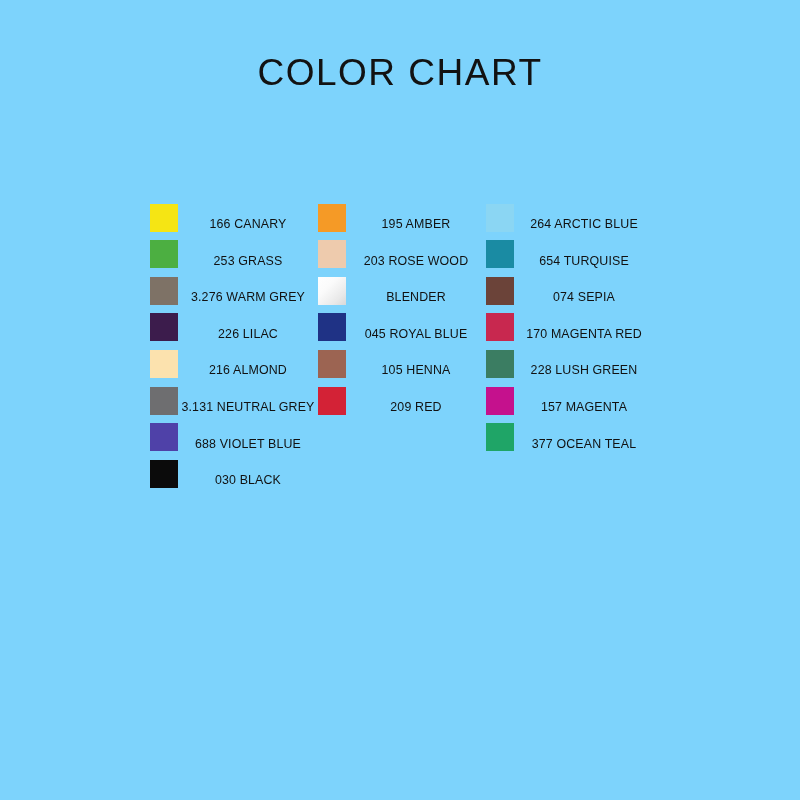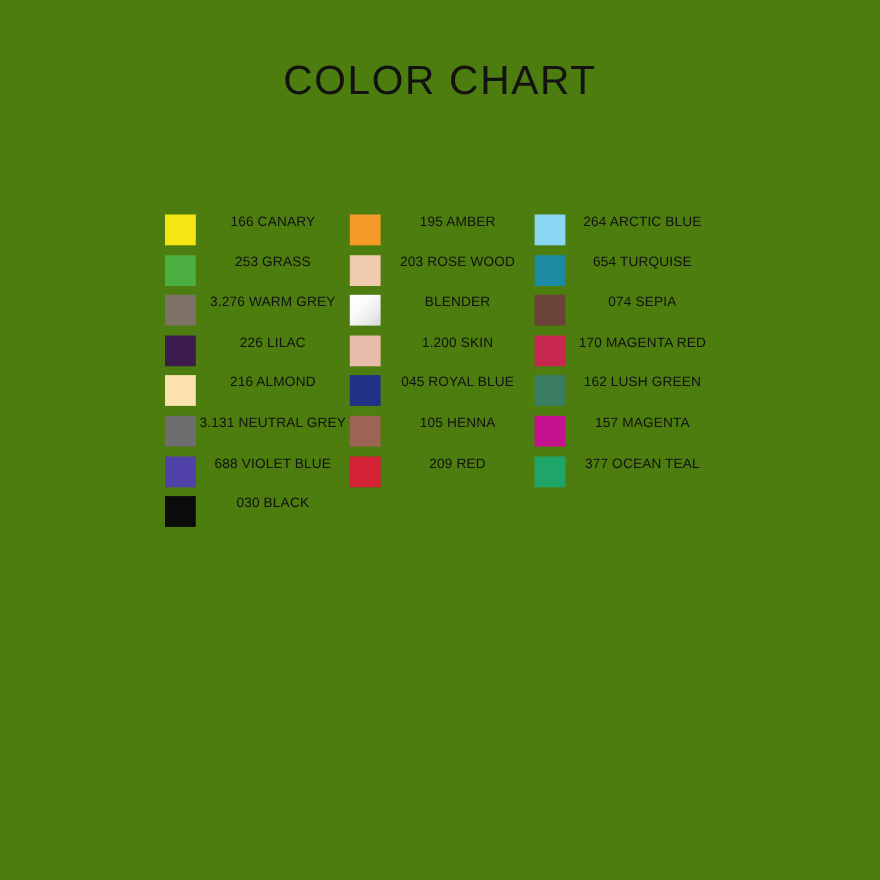--- a/index.html
+++ b/index.html
@@ -12,21 +12,21 @@
     height: 800px;
     font-family: "Liberation Sans", sans-serif;
     color: #1a1a1a;
     overflow: hidden;
     position: relative;
   }
 
   #page {
     position: absolute;
     inset: 0;
-    background: #4d7c0f;
+    background: #7dd3fc;
   }
 
   #chart-title {
     position: absolute;
     top: 52px;
     left: 0;
     width: 800px;
     text-align: center;
     font-family: "Liberation Sans", sans-serif;
     font-size: 37px;
@@ -49,21 +49,21 @@
   .swatch-column {
     width: 168px;
     display: flex;
     flex-direction: column;
   }
 
   .swatch-row {
     height: 36.6px;
     display: flex;
     flex-direction: row;
-    align-items: flex-start;
+    align-items: flex-end;
   }
 
   .swatch-chip {
     width: 28px;
     height: 28px;
     flex: 0 0 28px;
     box-sizing: border-box;
   }
 
   .swatch-label {
@@ -127,24 +127,20 @@
         </div>
         <div class="swatch-row">
           <div class="swatch-chip" style="background: rgb(238, 203, 173);"></div>
           <div class="swatch-label">203 ROSE WOOD</div>
         </div>
         <div class="swatch-row">
           <div class="swatch-chip" style="background: linear-gradient(135deg, rgb(255, 255, 255) 0%, rgb(251, 251, 251) 35%, rgb(233, 233, 233) 75%, rgb(216, 216, 216) 100%);"></div>
           <div class="swatch-label">BLENDER</div>
         </div>
         <div class="swatch-row">
-          <div class="swatch-chip" style="background: rgb(232, 188, 171);"></div>
-          <div class="swatch-label">1.200 SKIN</div>
-        </div>
-        <div class="swatch-row">
           <div class="swatch-chip" style="background: rgb(31, 50, 133);"></div>
           <div class="swatch-label">045 ROYAL BLUE</div>
         </div>
         <div class="swatch-row">
           <div class="swatch-chip" style="background: rgb(156, 100, 82);"></div>
           <div class="swatch-label">105 HENNA</div>
         </div>
         <div class="swatch-row">
           <div class="swatch-chip" style="background: rgb(211, 34, 54);"></div>
           <div class="swatch-label">209 RED</div>
@@ -162,21 +158,21 @@
         <div class="swatch-row">
           <div class="swatch-chip" style="background: rgb(107, 67, 57);"></div>
           <div class="swatch-label">074 SEPIA</div>
         </div>
         <div class="swatch-row">
           <div class="swatch-chip" style="background: rgb(200, 40, 79);"></div>
           <div class="swatch-label">170 MAGENTA RED</div>
         </div>
         <div class="swatch-row">
           <div class="swatch-chip" style="background: rgb(59, 125, 98);"></div>
-          <div class="swatch-label">162 LUSH GREEN</div>
+          <div class="swatch-label">228 LUSH GREEN</div>
         </div>
         <div class="swatch-row">
           <div class="swatch-chip" style="background: rgb(197, 17, 141);"></div>
           <div class="swatch-label">157 MAGENTA</div>
         </div>
         <div class="swatch-row">
           <div class="swatch-chip" style="background: rgb(31, 165, 103);"></div>
           <div class="swatch-label">377 OCEAN TEAL</div>
         </div>
       </div>

